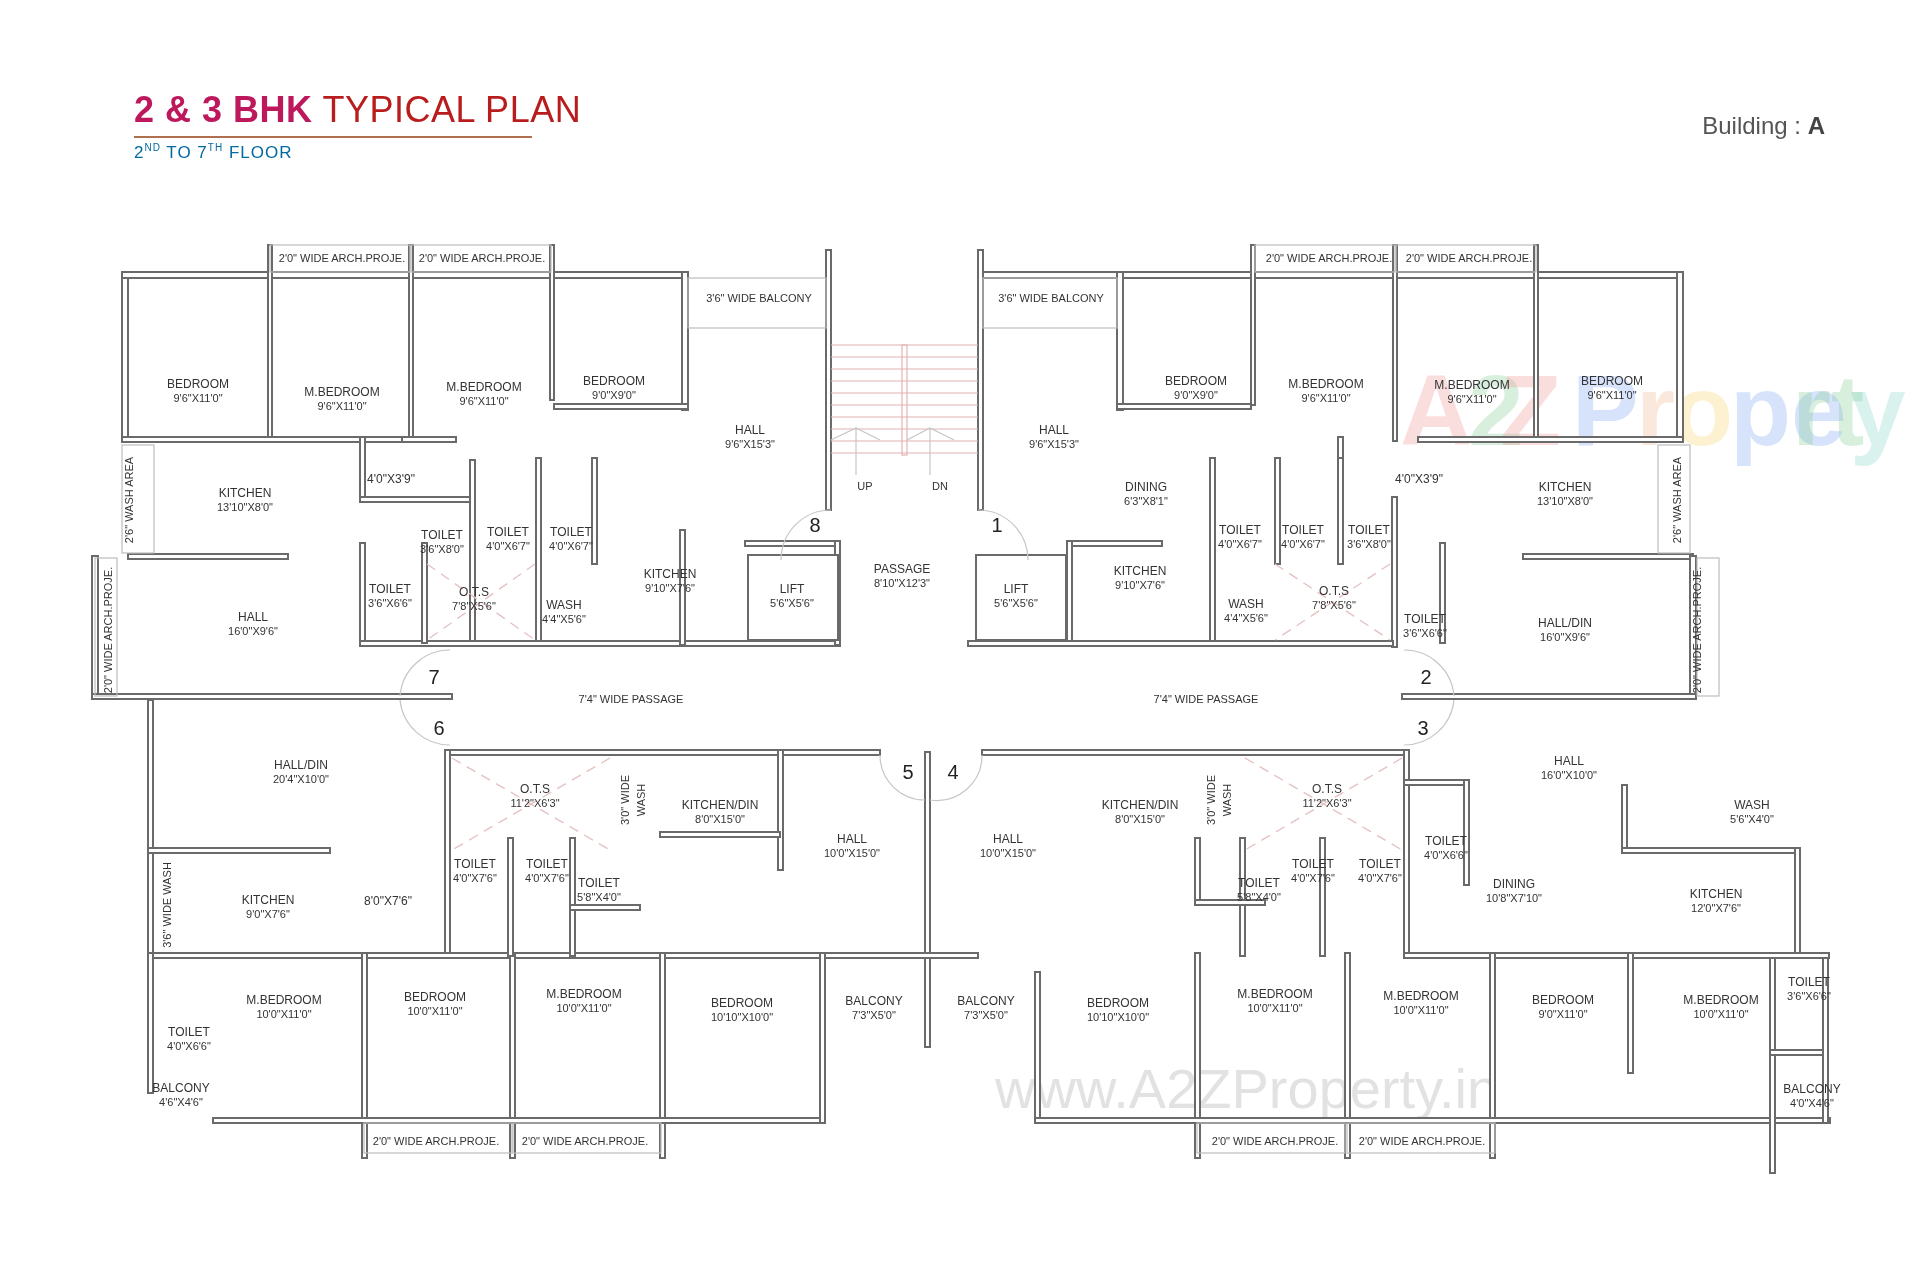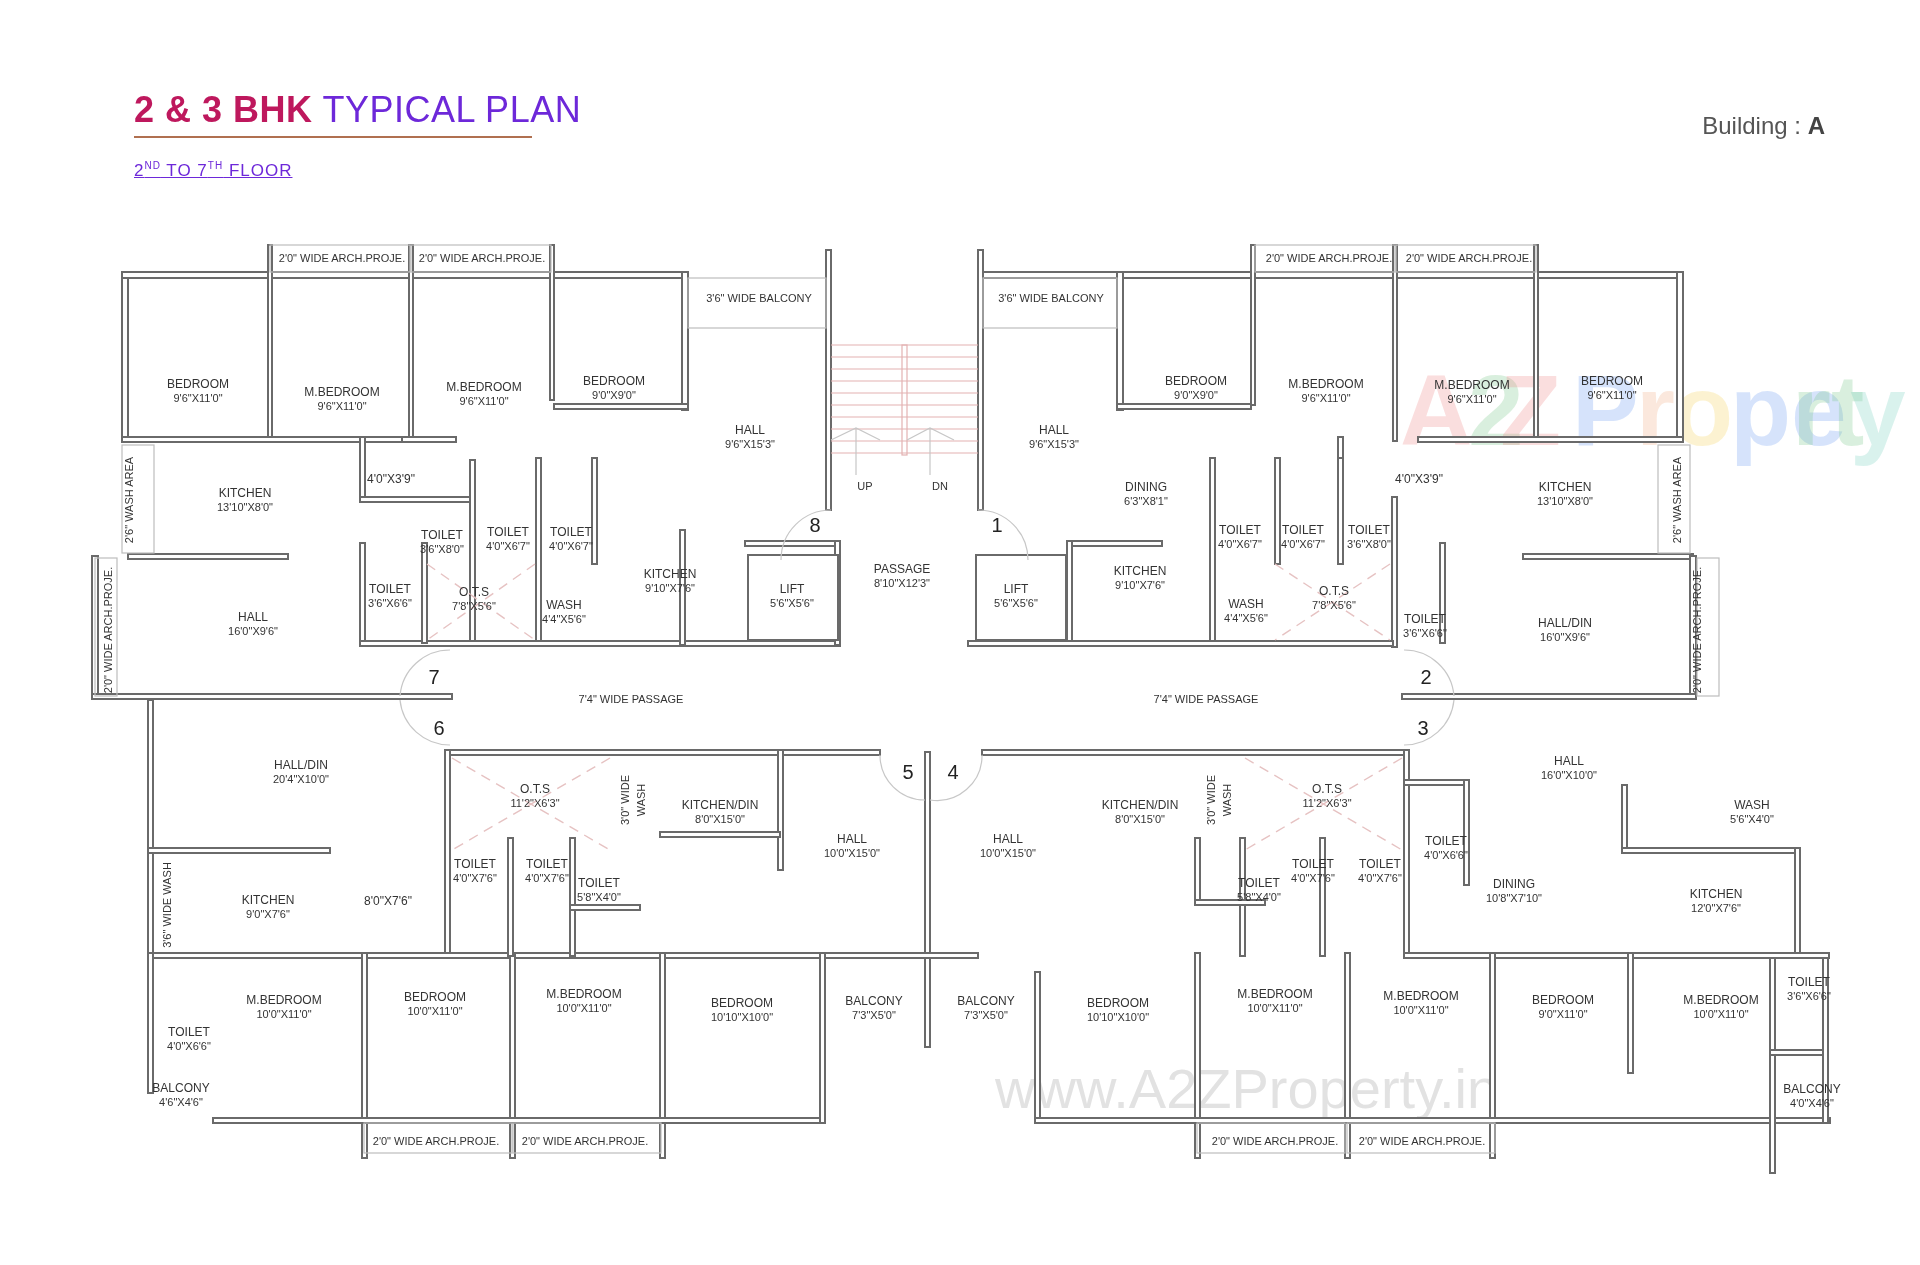--- a/index.html
+++ b/index.html
@@ -1,22 +1,22 @@
 <!DOCTYPE html>
 <html><head>
 <meta charset="utf-8">
 <style>
   html, body { margin:0; padding:0; background:#ffffff; }
   body { width:1920px; height:1265px; position:relative; overflow:hidden; font-family:"Liberation Sans", sans-serif; }
   .title-block { position:absolute; left:134px; top:90px; }
   .title { font-size:36px; letter-spacing:0.5px; white-space:nowrap; line-height:40px; }
   .title .accent { color:#be185d; font-weight:bold; }
-  .title .rest { color:#6d28d9; }
+  .title .rest { color:#b91c1c; }
   .title-rule { width:398px; height:2px; background:#b07050; margin-top:6px; }
-  .subtitle { font-size:17px; color:#6d28d9; margin-top:22px; letter-spacing:1px;text-decoration:underline; }
+  .subtitle { font-size:17px; color:#0369a1; margin-top:4px; letter-spacing:1px; }
   .subtitle sup { font-size:10px; }
   .building { position:absolute; right:95px; top:112px; font-size:24px; color:#555;text-align:center; }
   .building b { color:#444; }
   svg#plan { position:absolute; left:0; top:0; }
   .wall { fill:#ffffff; stroke:#6a6a6a; stroke-width:2; }
   .thin { fill:none; stroke:#bdbdbd; stroke-width:1.2; }
   .pink { fill:none; stroke:#e3b2b2; stroke-width:1.2; }
   .door { fill:none; stroke:#c7c7c7; stroke-width:1.2; }
   .ots { stroke:#e6c2c2; stroke-width:1.4; stroke-dasharray:10 7; fill:none; }
   .lbl { font-family:"Liberation Sans", sans-serif; font-size:12px; fill:#333; text-anchor:middle; }

